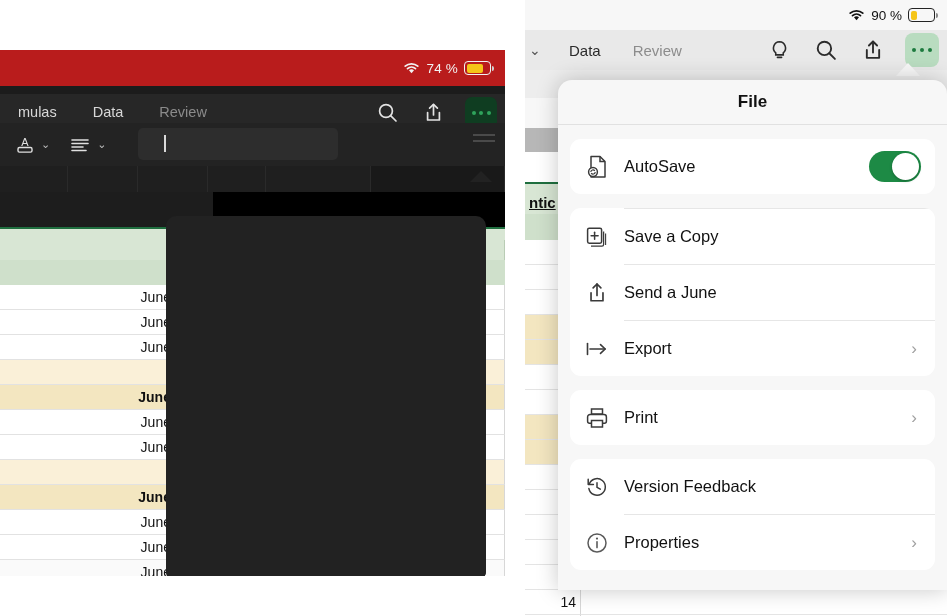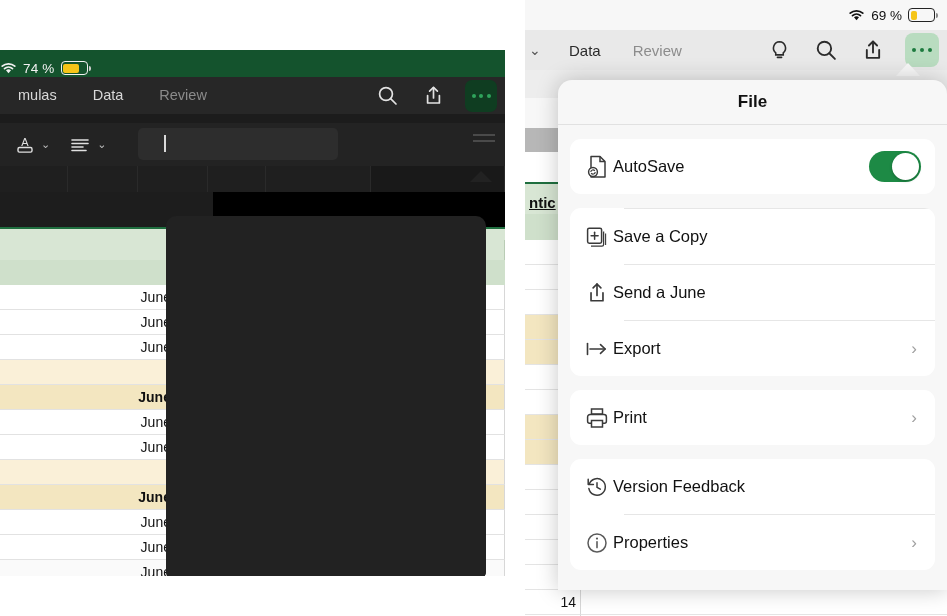--- a/index.html
+++ b/index.html
@@ -13,37 +13,37 @@
 
   
   #left-panel {
     position: absolute; left: 0; top: 50px;
     width: 505px; height: 526px;
     background: #1c1c1c;
     overflow: hidden;
   }
   .l-statusbar {
     position:absolute; left:0; top:0; width:505px; height:36px;
-    background:#14532d;
-    display:flex; align-items:center; 
+    background:#b91c1c;
+    display:flex; align-items:center; justify-content:flex-end;
     padding-right: 14px; gap:6px;
   }
   .l-status-text { color:#f2f2f2; font-size:13.5px; letter-spacing:0.2px; }
   .wifi-ico { display:inline-block; width:17px; height:13px; position:relative; }
   .wifi-ico svg { display:block; }
   .batt {
     width:27px; height:14px; border:1.6px solid #f2f2f2; border-radius:4px;
     position:relative; display:inline-block; padding:1.5px;
   }
   .batt::after{ content:""; position:absolute; right:-4px; top:4px; width:2px; height:5px;
     background:#cfcfcf; border-radius:0 2px 2px 0;}
   .batt > i { display:block; height:100%; background:#f5c518; border-radius:2px; }
 
   .l-ribbon {
-    position:absolute; left:0; top:27px; width:505px; height:37px;
+    position:absolute; left:0; top:44px; width:505px; height:37px;
     background:#272727;
     display:flex; align-items:center;
   }
   .l-tabs { display:flex; align-items:center; gap:0px; padding-left:0px; }
   .l-tab { color:#d8d8d8; font-size:14.5px; padding:0 18px; line-height:37px; }
   .l-tab.dim { color:#8b8b8b; }
   .l-ribbon-right {
     position:absolute; right:8px; top:0; height:37px; display:flex; align-items:center; gap:18px;
   }
   .l-icobtn { width:28px; height:28px; display:flex; align-items:center; justify-content:center; }
@@ -168,21 +168,21 @@
   
   #file-menu{
     position:absolute; left:33px; top:80px; width:389px; height:510px;
     background:#f7f7f7; border-radius:14px 14px 0 0;
     box-shadow:0 0 22px rgba(0,0,0,0.22);
     overflow:hidden;
   }
   .fm-title{ height:45px; display:flex;align-items:center;justify-content:center;
     font-size:17px;font-weight:bold;color:#111; border-bottom:1px solid #e1e1e1;}
   .fm-group{ background:#ffffff; border-radius:11px; margin:14px 12px 0 12px; overflow:hidden;}
-  .fm-row{ display:flex; align-items:center; height:55px; padding:0 14px; gap:3px; position:relative;}
+  .fm-row{ display:flex; align-items:center; height:55px; padding:0 14px; gap:14px; position:relative;}
   .fm-ico{ width:26px; display:flex; align-items:center; justify-content:center; }
   .fm-label{ font-size:16.5px; color:#111; flex:1; }
   .fm-sep{ height:1px; background:#e6e6e6; margin-left:54px;}
   .fm-chev{ color:#a0a0a0; font-size:17px; padding-right:4px;}
   .toggle{ width:52px;height:31px;border-radius:16px;position:relative;}
   .toggle.on{ background:#1d8a45;}
   .toggle.off{ background:#e4e4e6;}
   .toggle .knob{ position:absolute;top:2px;width:27px;height:27px;border-radius:50%;background:#fff;
     box-shadow:0 1px 3px rgba(0,0,0,0.28);}
   .toggle.on .knob{ right:2px;}
@@ -472,21 +472,21 @@
     </div>
 
     <div class="r-statusbar">
       <span>
         <svg width="17" height="13" viewBox="0 0 17 13">
           <path d="M8.5 11.2 L11 8.3 A3.9 3.9 0 0 0 6 8.3 Z" fill="#111"></path>
           <path d="M2.2 4.2 A9.5 9.5 0 0 1 14.8 4.2" stroke="#111" stroke-width="1.7" fill="none" stroke-linecap="round"></path>
           <path d="M4.5 6.7 A6 6 0 0 1 12.5 6.7" stroke="#111" stroke-width="1.7" fill="none" stroke-linecap="round"></path>
         </svg>
       </span>
-      <span class="r-status-text">69 %</span>
+      <span class="r-status-text">90 %</span>
       <span class="r-batt">
           <i></i>
         </span>
     </div>
 
     <div class="r-ribbon">
       <span class="r-chev-left">⌄</span>
       <div class="r-tabs">
         <div class="r-tab">Data</div>
         <div class="r-tab dim">Review</div>

